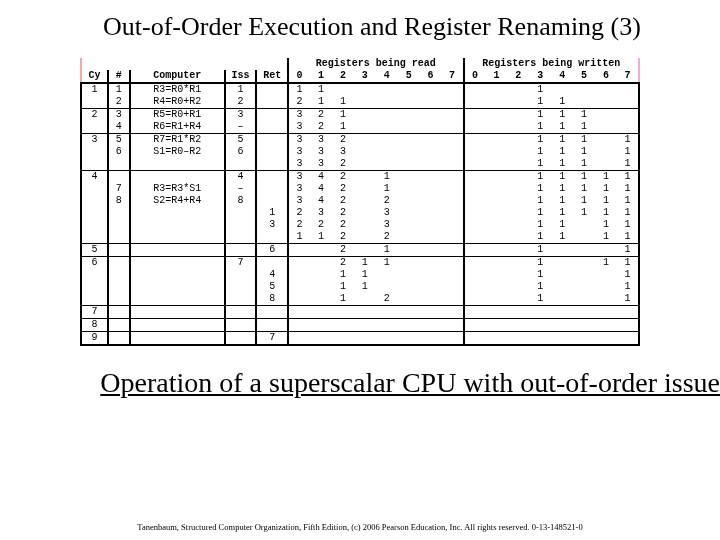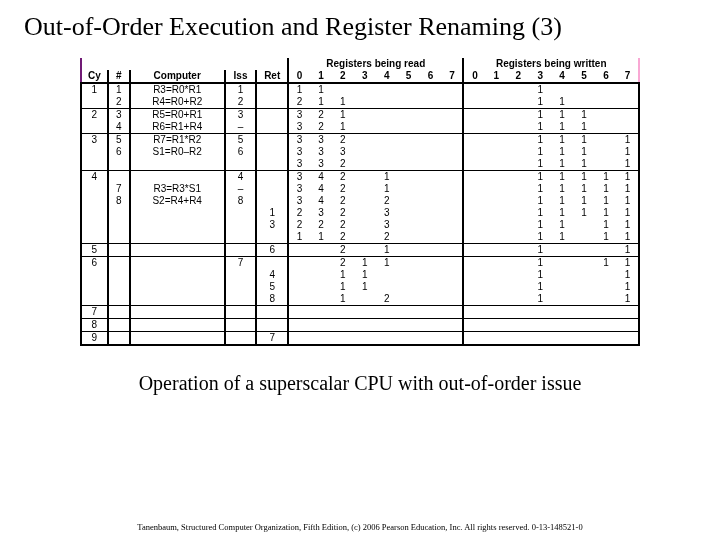--- a/index.html
+++ b/index.html
@@ -7,32 +7,32 @@
     padding: 0;
     width: 720px;
     height: 540px;
     background: #fff;
     font-family: "Times New Roman", Times, serif;
     color: #000;
     position: relative;
   }
   .title {
     font-size: 26px;
-    text-align: left;
+    text-align: center;
     padding: 12px 0 0 24px;
   }
   .figure {
     margin: 16px auto 0 auto;
     width: 560px;
   }
   table.pipeline {
     border-collapse: collapse;
     width: 100%;
     table-layout: fixed;
-    font-family: Liberation Sans, sans-serif;
+    font-family: Liberation Mono, monospace;
     font-size: 10px;
   }
   table.pipeline th, table.pipeline td {
     padding: 0;
     line-height: 12px;
     height: 12px;
     text-align: center;
     font-weight: normal;
   }
   table.pipeline thead th {
@@ -56,28 +56,29 @@
 
   
   tr.group-end td { border-bottom: 1px solid #000; }
 
   
   .frame {
     border-left: 2px solid #000;
     border-right: 2px solid #000;
     border-bottom: 2px solid #000;
   }
-  thead th.frame-l { border-left: 2px solid #701a75; }
+  thead th.frame-l { border-left: 2px solid #fca5a5; }
   thead th.frame-r { border-right: 2px solid #f9a8d4; }
 
   .caption {
     margin-top: 24px;
-    text-align: center;
-    font-size: 20px;
+    text-align: right;
+    font-size: 28px;
     line-height: 26px;
+    text-decoration: underline;
   }
   .credit {
     position: absolute;
     bottom: 8px;
     left: 0;
     right: 0;
     text-align: center;
     font-size: 8.5px;
     font-family: Liberation Serif, serif;
   }

